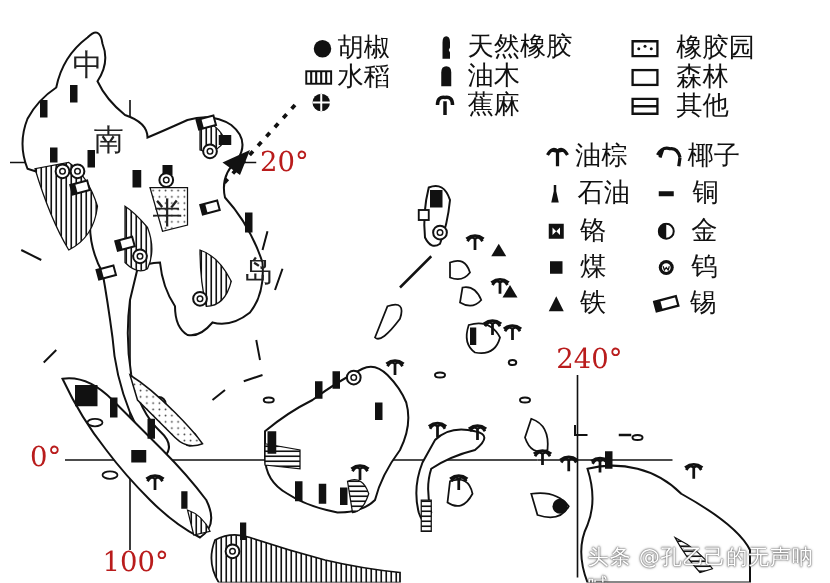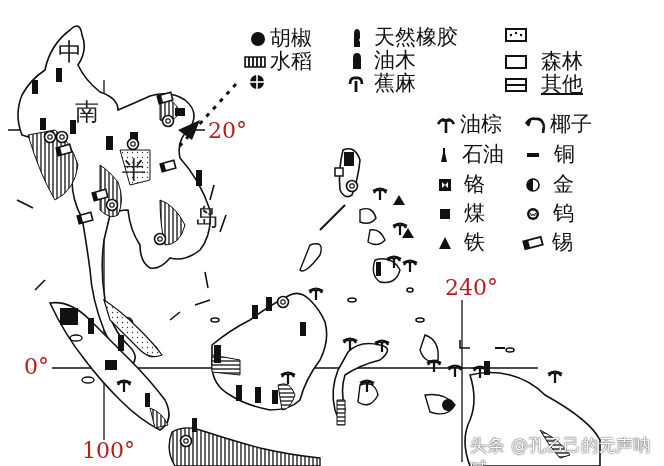--- a/index.html
+++ b/index.html
@@ -243,28 +243,29 @@
   <span>蕉麻</span>
 </div>
 
 <div class="legend-item" style="left:505px; top:28px; gap:14px;">
   <svg width="22" height="14" viewBox="0 0 22 14">
       <rect x="1" y="1" width="20" height="12" fill="#fff" stroke="#111" stroke-width="2"></rect>
       <circle cx="6" cy="7" r="1.2" fill="#111"></circle>
       <circle cx="11" cy="5" r="1.2" fill="#111"></circle>
       <circle cx="16" cy="7" r="1.2" fill="#111"></circle>
     </svg>
+  <span>橡胶园</span>
 </div>
 <div class="legend-item" style="left:505px; top:51px; gap:14px;">
   <svg width="22" height="14" viewBox="0 0 22 14">
       <rect x="1" y="1" width="20" height="12" fill="#fff" stroke="#111" stroke-width="2"></rect>
     </svg>
   <span>森林</span>
 </div>
-<div class="legend-item" style="left:505px; top:74px; gap:14px;text-decoration:underline;">
+<div class="legend-item" style="left:505px; top:74px; gap:14px;">
   <svg width="22" height="14" viewBox="0 0 22 14">
       <rect x="1" y="1" width="20" height="12" fill="#fff" stroke="#111" stroke-width="2"></rect>
       <line x1="1" y1="7" x2="21" y2="7" stroke="#111" stroke-width="2"></line>
     </svg>
   <span>其他</span>
 </div>
 
 <div class="legend-item" style="left:436px; top:114px; gap:4px;">
   <svg width="20" height="18" viewBox="0 0 20 18">
       <path d="M10,17 L10,6 M2,8 Q6,1 10,5 Q14,1 18,8 M5,4 L10,5 L15,4" stroke="#111" stroke-width="2.6" fill="none"></path>

